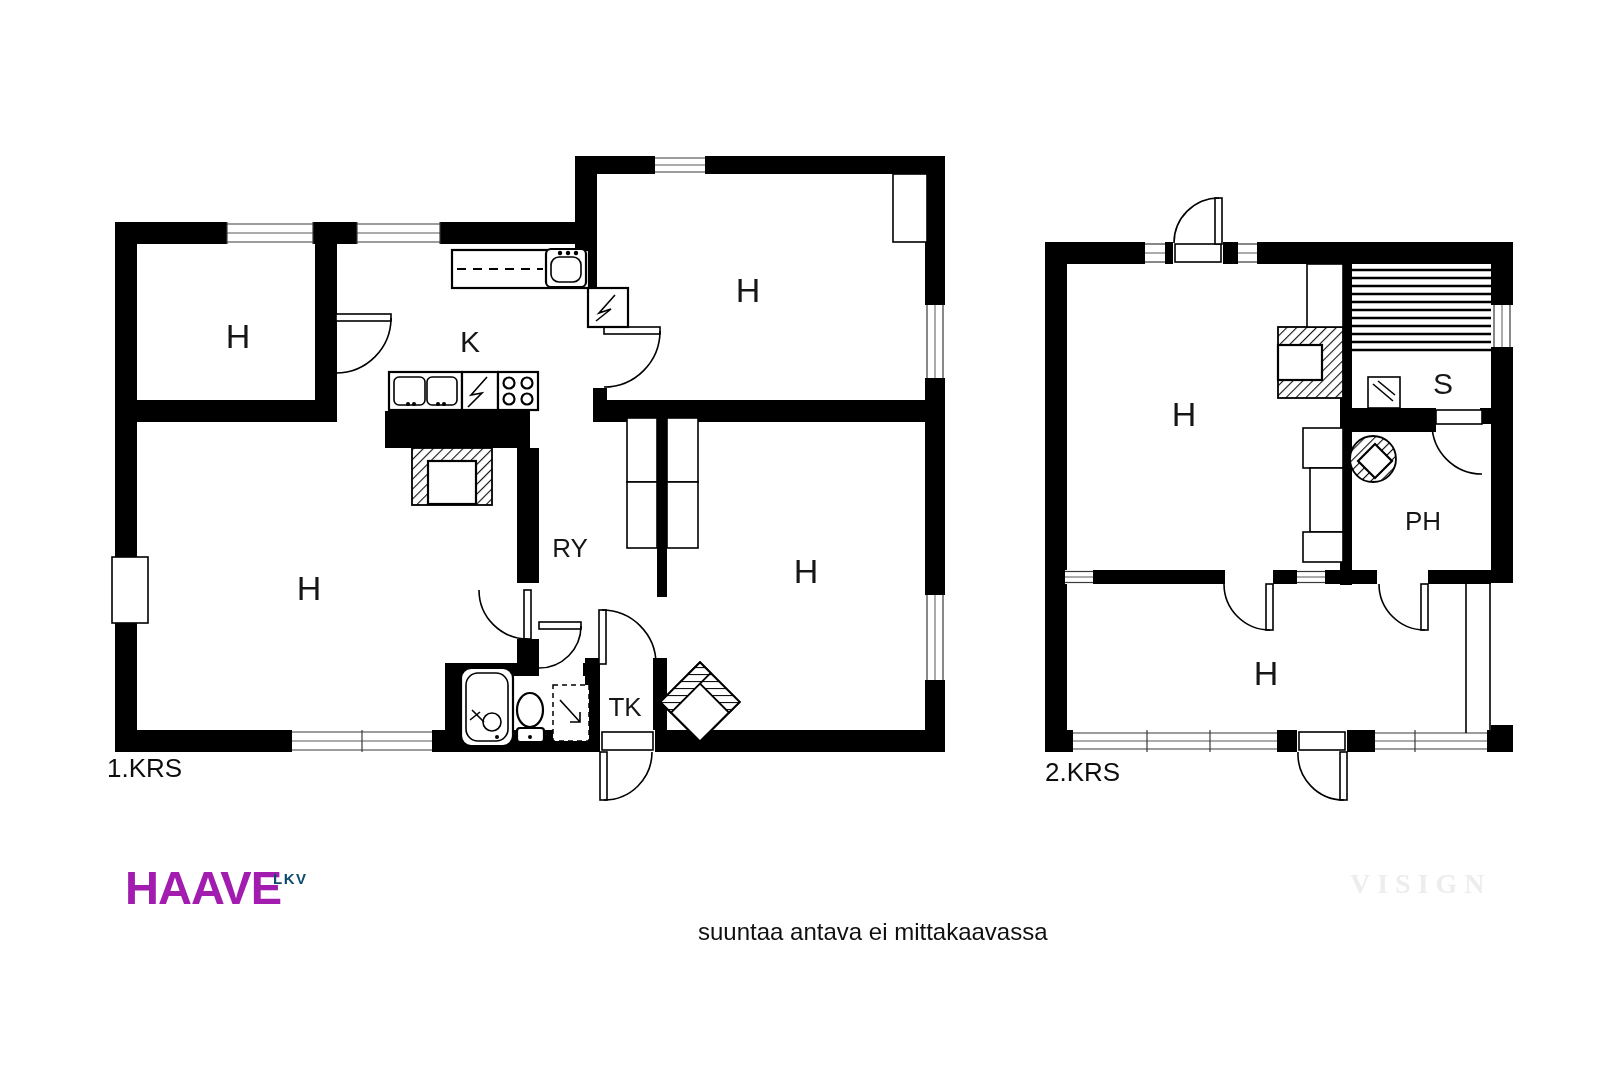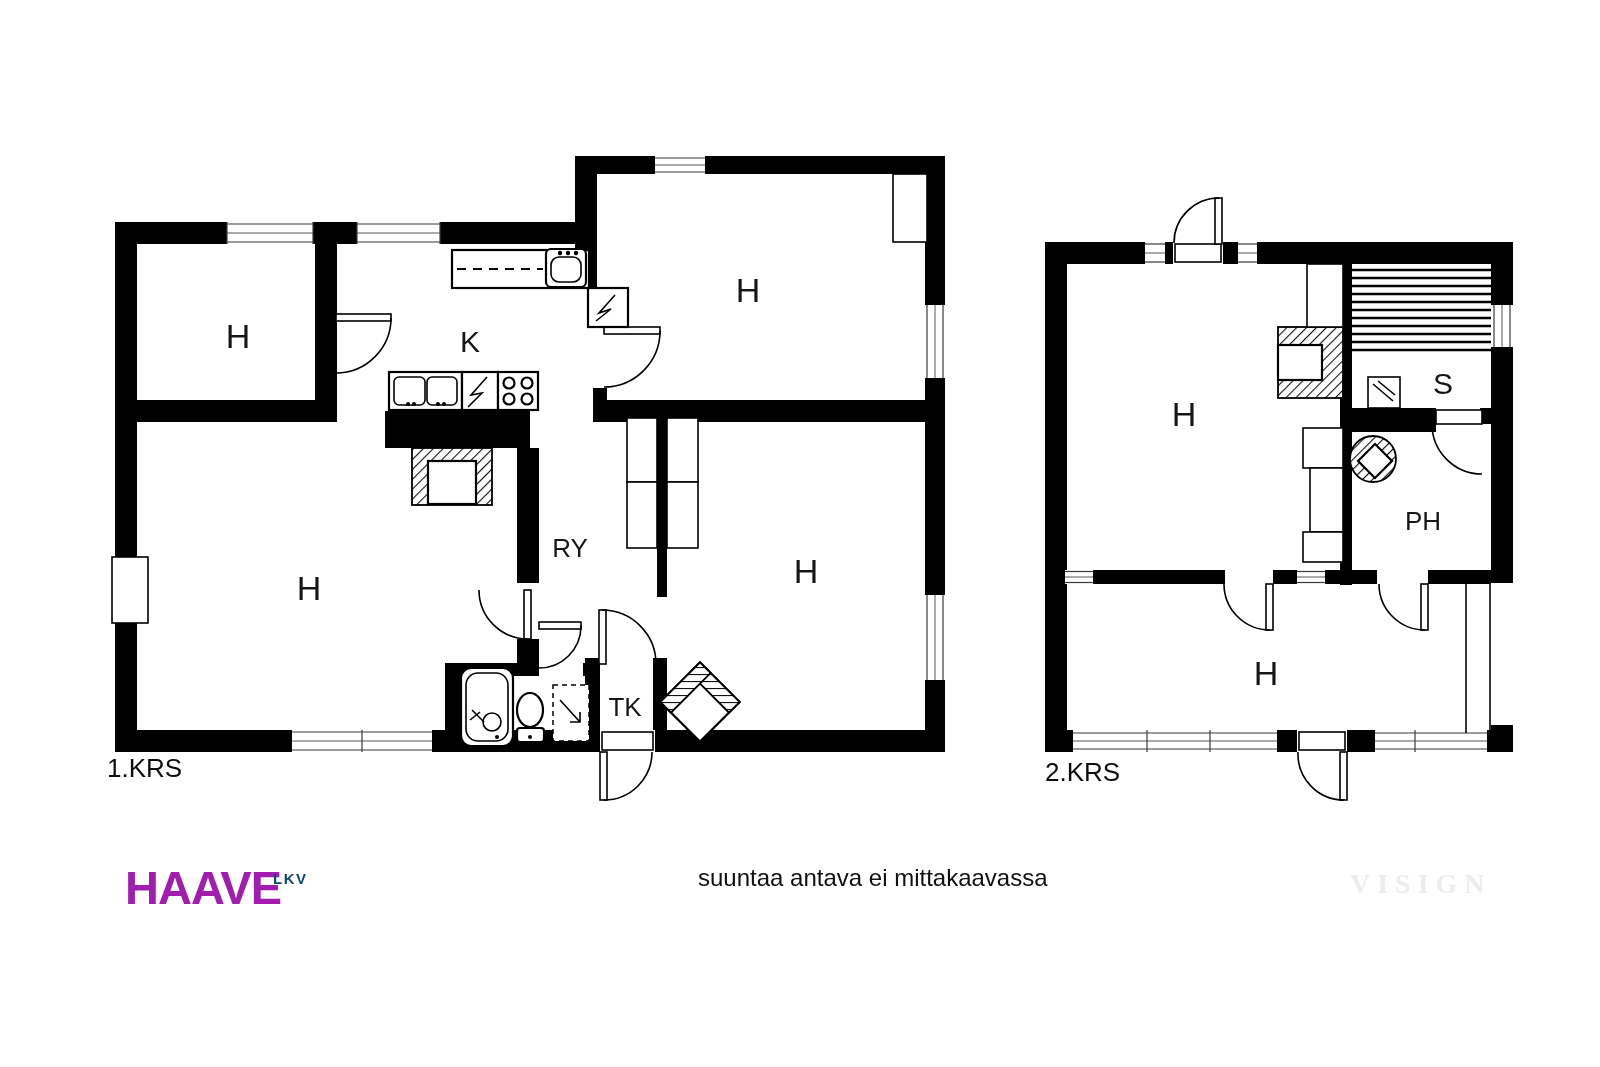--- a/index.html
+++ b/index.html
@@ -22,21 +22,21 @@
   .rm-md{font-size:30px;fill:#161616;text-anchor:middle;}
   .rm-sm{font-size:26px;fill:#161616;text-anchor:middle;}
   .flr{font-size:26px;fill:#0d0d0d;}
   .dash{fill:none;stroke:#000;stroke-width:1.8;stroke-dasharray:9 7;}
   .dashbox{fill:#fff;stroke:#000;stroke-width:1.5;stroke-dasharray:5 4;}
   
   .brand{position:absolute;left:125px;top:864px;color:#a21caf;font-weight:bold;
          font-size:47px;letter-spacing:-1px;line-height:1;}
   .brand-sup{position:absolute;left:273px;top:870px;color:#0c4a6e;font-weight:bold;
          font-size:15px;letter-spacing:1.5px;}
-  .disclaimer{position:absolute;left:698px;top:864px;font-size:24px;color:#101010;}
+  .disclaimer{position:absolute;left:698px;top:918px;font-size:24px;color:#101010;}
   .watermark{position:absolute;left:1350px;top:868px;font-family:"Liberation Serif",serif;
          font-size:28px;font-weight:bold;letter-spacing:7px;color:#ededed;}
 </style>
 </head>
 <body>
 
 <div class="page">
 
 <svg width="1600" height="1067" viewBox="0 0 1600 1067">
   <defs>

